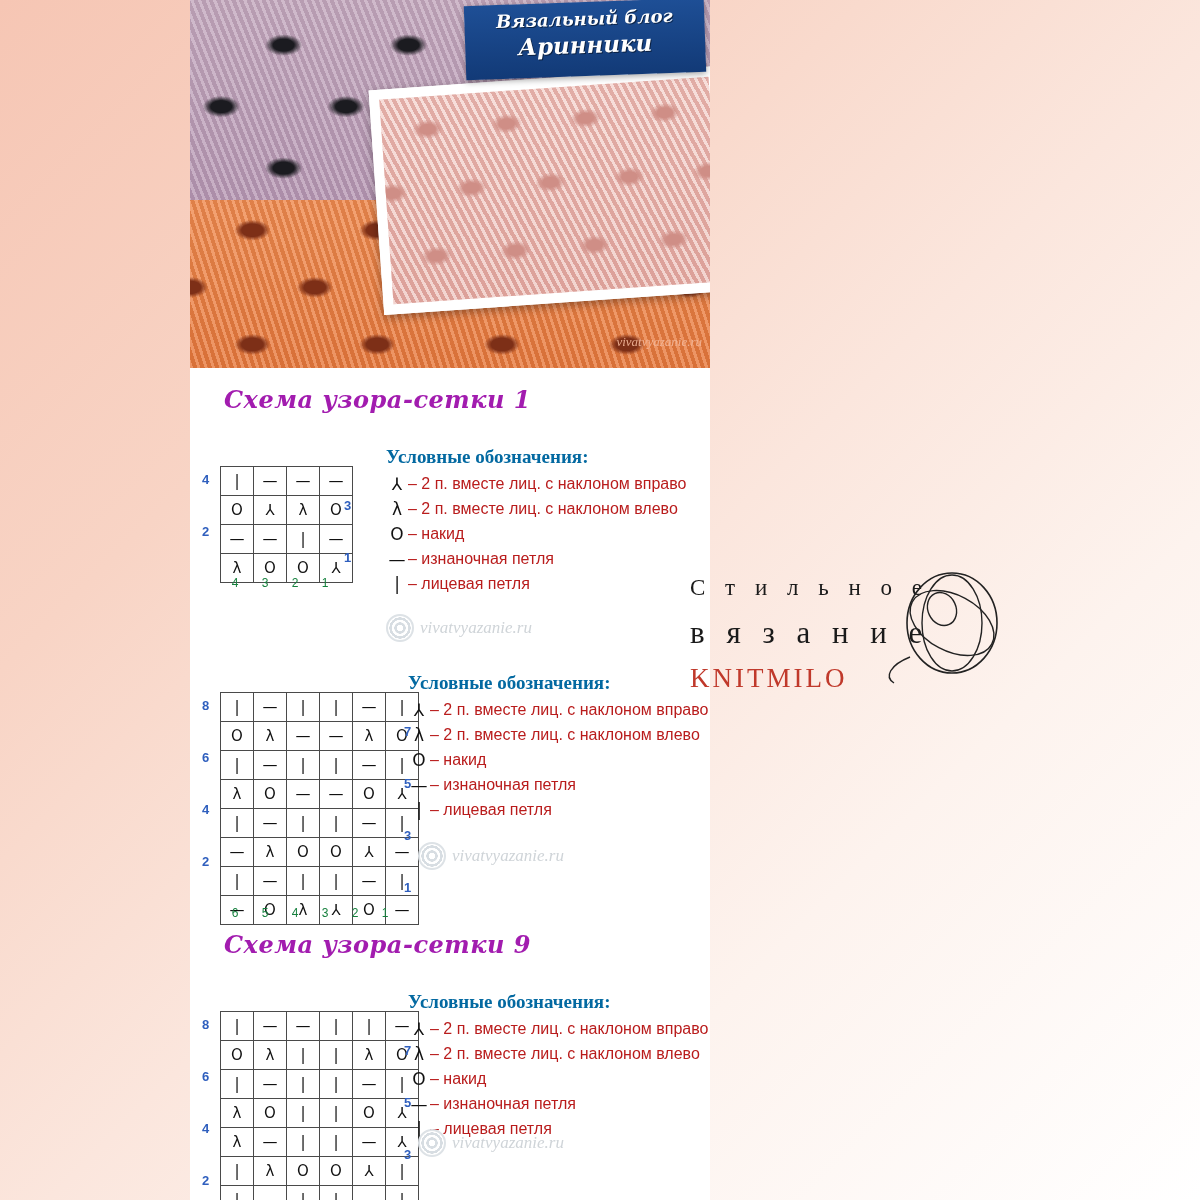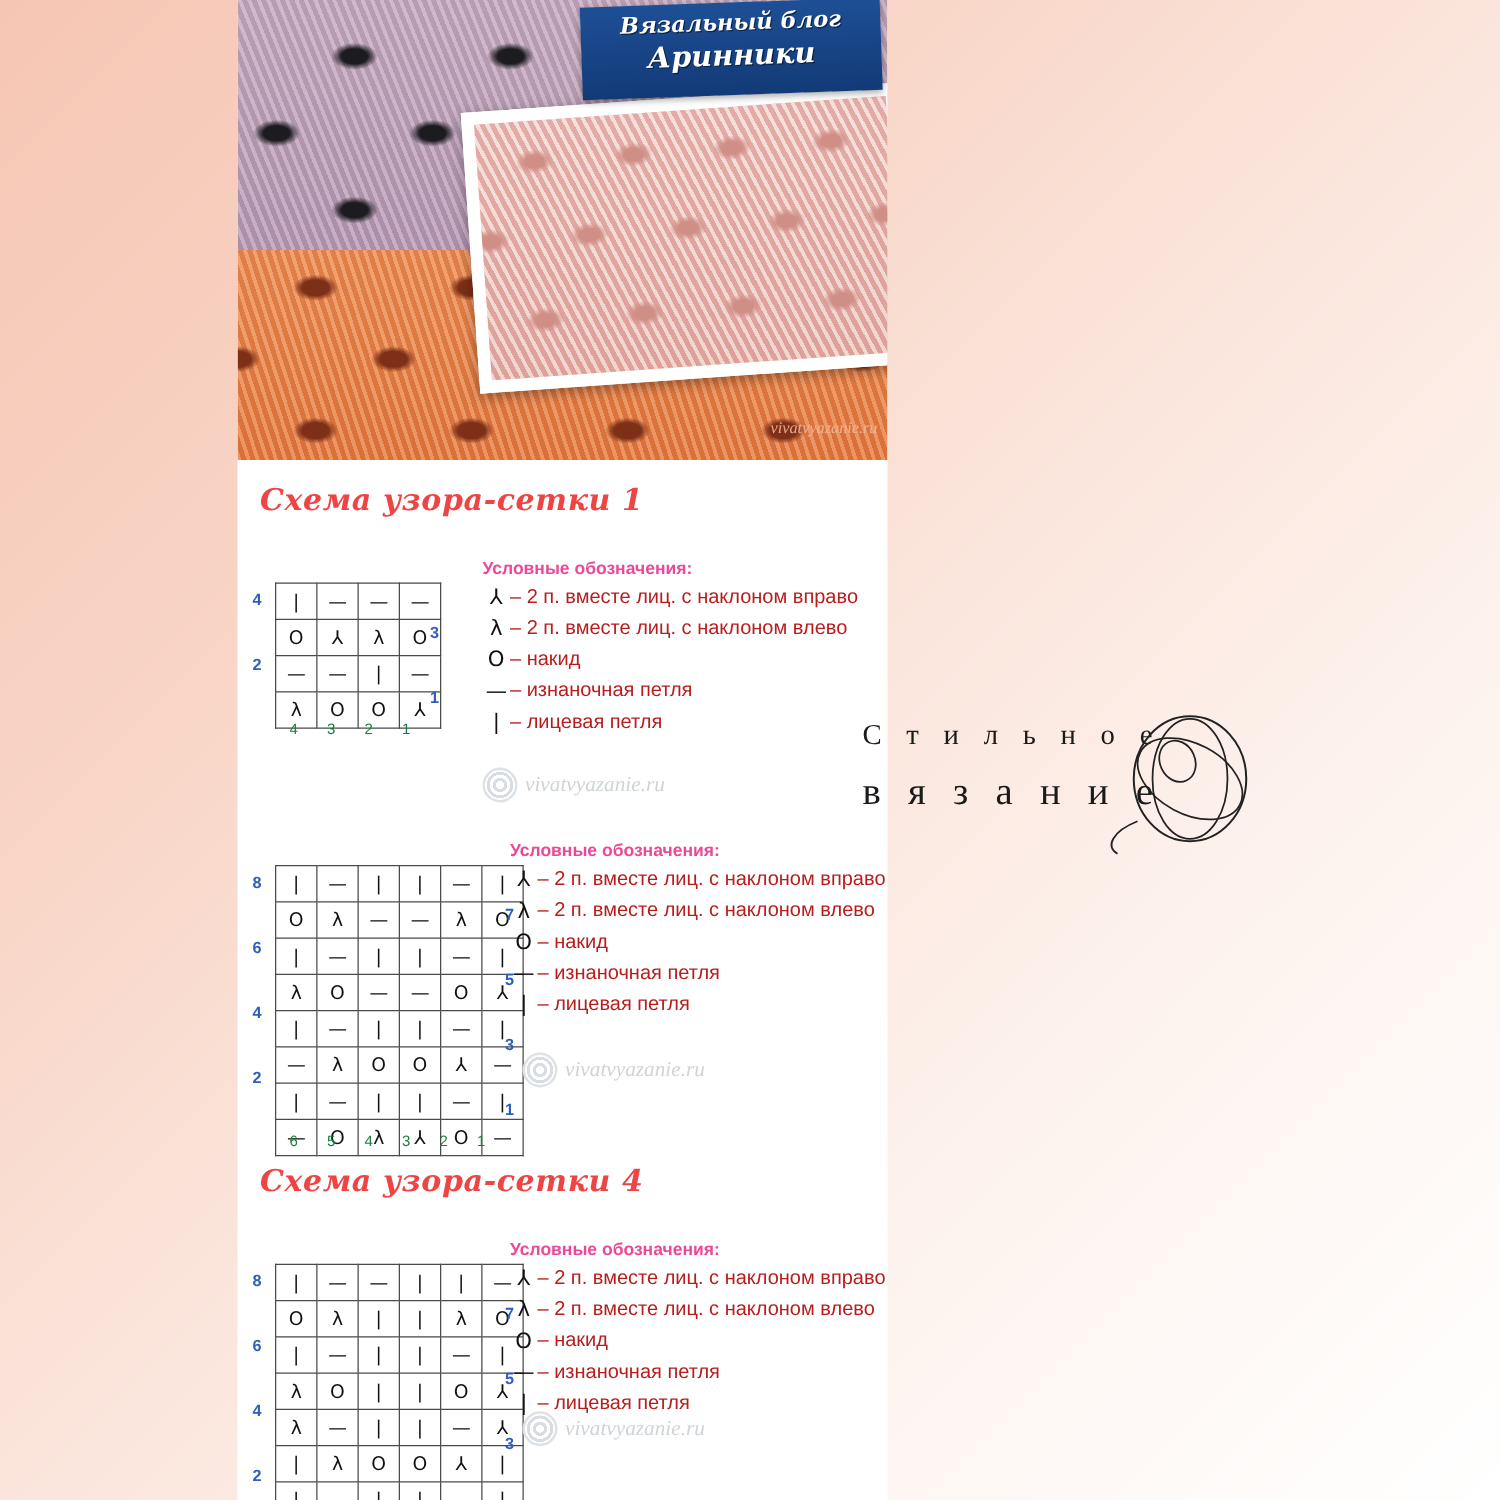--- a/index.html
+++ b/index.html
@@ -93,41 +93,41 @@
   .blog-badge .l2{font-size:23px;margin-top:2px;}
   .photo-wm{
     position:absolute;right:8px;bottom:18px;color:#f3b79a;font-style:italic;
     font-family:"Liberation Serif", serif;font-size:13px;opacity:.9;
   }
 
   
   .section{position:absolute;left:0;width:520px;}
   .sec-title{
     font-family:"DejaVu Serif", serif;font-style:italic;font-weight:bold;
-    color:#ef4444;font-size:24px;letter-spacing:.5px;margin-left:18px;
+    color:#a21caf;font-size:24px;letter-spacing:.5px;margin-left:34px;
   }
   .sec-body{position:relative;margin-top:10px;height:100%;}
 
   
   .chart{position:absolute;border-collapse:collapse;}
   .chart td{
     width:30px;height:26px;border:1px solid #4a4a4a;text-align:center;vertical-align:middle;
     font-family:"DejaVu Sans", sans-serif;font-size:15px;color:#111;line-height:1;
   }
   .rownum{
     position:absolute;font-family:"Liberation Sans",sans-serif;font-size:13px;
     color:#2f5fbe;font-weight:bold;
   }
   .colnums{position:absolute;font-family:"Liberation Sans",sans-serif;font-size:12px;color:#15803d;}
   .colnums span{display:inline-block;width:30px;text-align:center;}
 
   
   .legend{position:absolute;}
   .legend h4{
-    margin:0 0 6px 0;color:#ec4899;font-size:14px;font-family:Liberation Sans, sans-serif;
+    margin:0 0 6px 0;color:#0369a1;font-size:19px;font-family:Liberation Serif, serif;
   }
   .legend .row{display:flex;align-items:center;margin-bottom:5px;}
   .legend .sym{
     width:22px;text-align:center;font-family:"DejaVu Sans",sans-serif;font-size:17px;color:#111;
   }
   .legend .txt{font-size:16px;color:#b91c1c;white-space:nowrap;}
 
   .wm{
     position:absolute;display:flex;align-items:center;gap:6px;
     color:#cfd4d8;font-family:"Liberation Serif",serif;font-style:italic;font-size:17px;
@@ -346,21 +346,21 @@
       </div>
 
       <div class="wm" style="left:228px;top:192px;">
         <div class="snail"></div>
         <span>vivatvyazanie.ru</span>
       </div>
     </div>
   </div>
 
   <div class="section" style="top:930px;height:270px;">
-    <div class="sec-title">Схема узора-сетки 4</div>
+    <div class="sec-title">Схема узора-сетки 9</div>
     <div class="sec-body">
       <table class="chart" style="left:30px;top:42px;">
         <tbody>
             <tr>
               <td>|</td>
               <td>—</td>
               <td>—</td>
               <td>|</td>
               <td>|</td>
               <td>—</td>
@@ -461,13 +461,14 @@
 <div class="brand">
   <svg width="140" height="120" viewBox="0 0 140 120">
     <ellipse cx="72" cy="58" rx="45" ry="50" fill="none" stroke="#222" stroke-width="1.6"></ellipse>
     <ellipse cx="72" cy="58" rx="30" ry="48" fill="none" stroke="#222" stroke-width="1.4"></ellipse>
     <ellipse cx="72" cy="58" rx="45" ry="28" fill="none" stroke="#222" stroke-width="1.4" transform="rotate(28 72 58)"></ellipse>
     <ellipse cx="62" cy="44" rx="14" ry="17" fill="none" stroke="#222" stroke-width="1.4" transform="rotate(-25 62 44)"></ellipse>
     <path d="M30 92 C 10 100, 4 112, 14 118" fill="none" stroke="#222" stroke-width="1.4"></path>
   </svg>
   <div class="b1">С т и л ь н о е</div>
   <div class="b2">в я з а н и е</div>
+  <div class="b3">KNITMILO</div>
 </div>
 
 </body></html>

